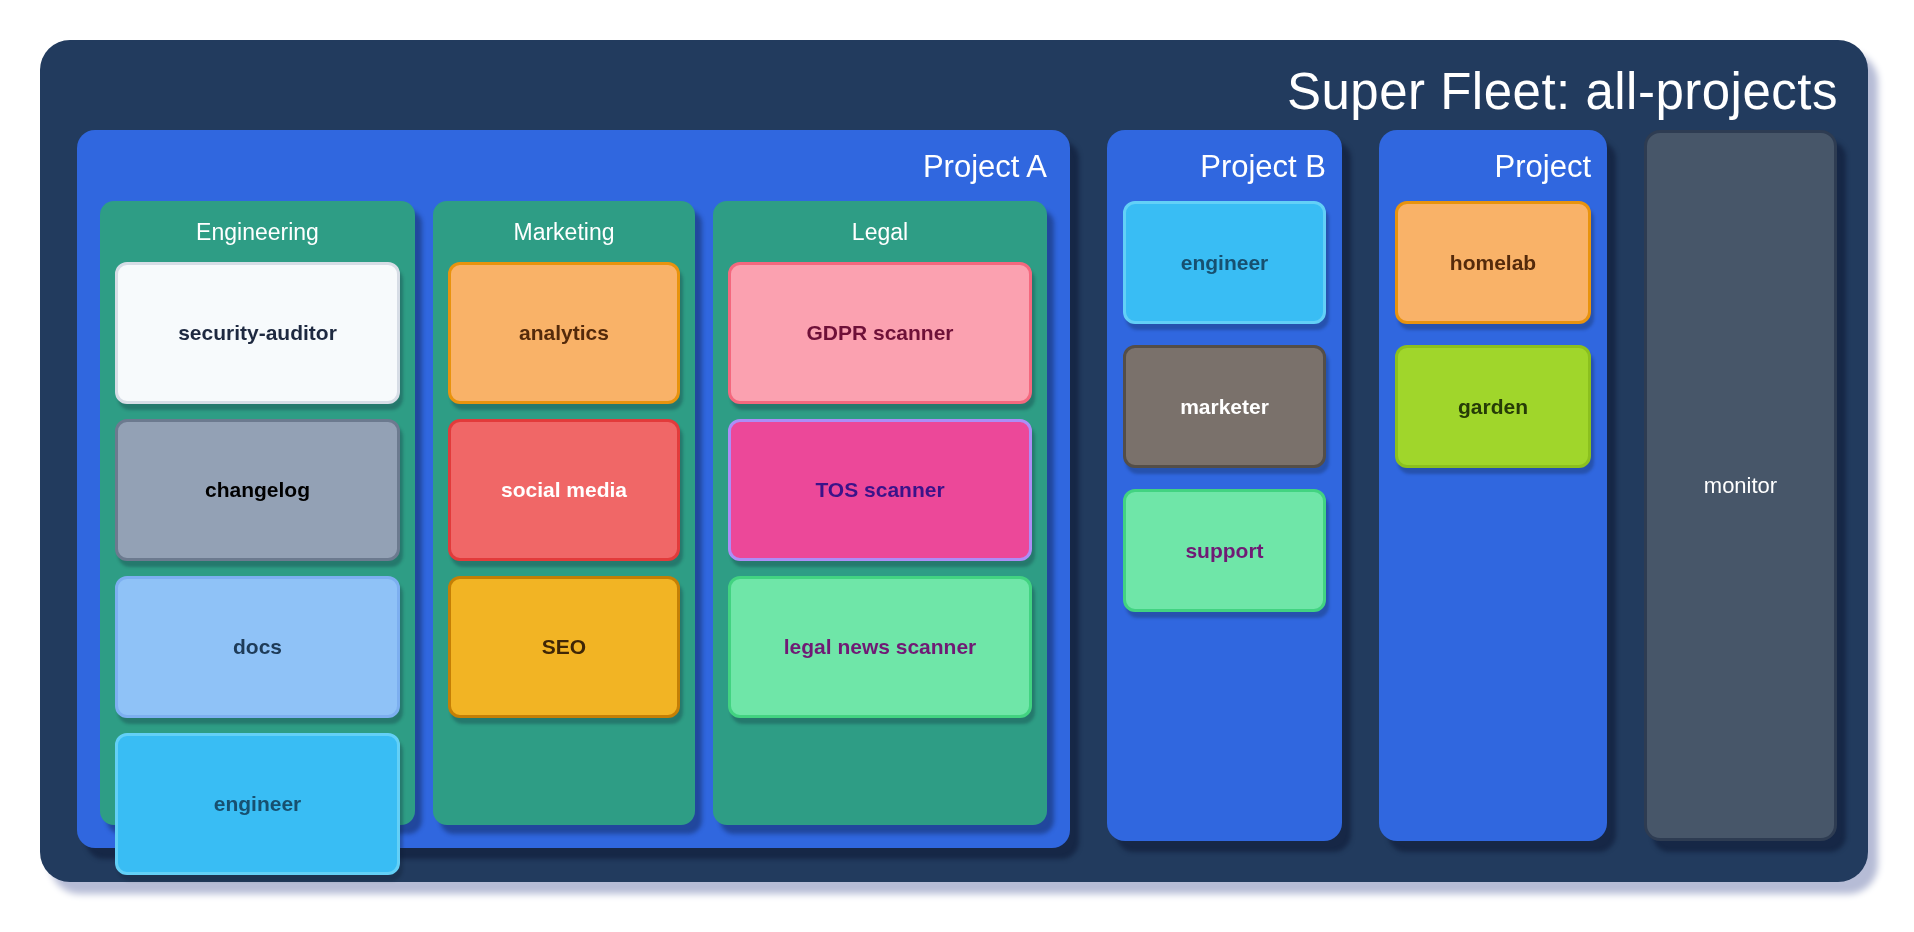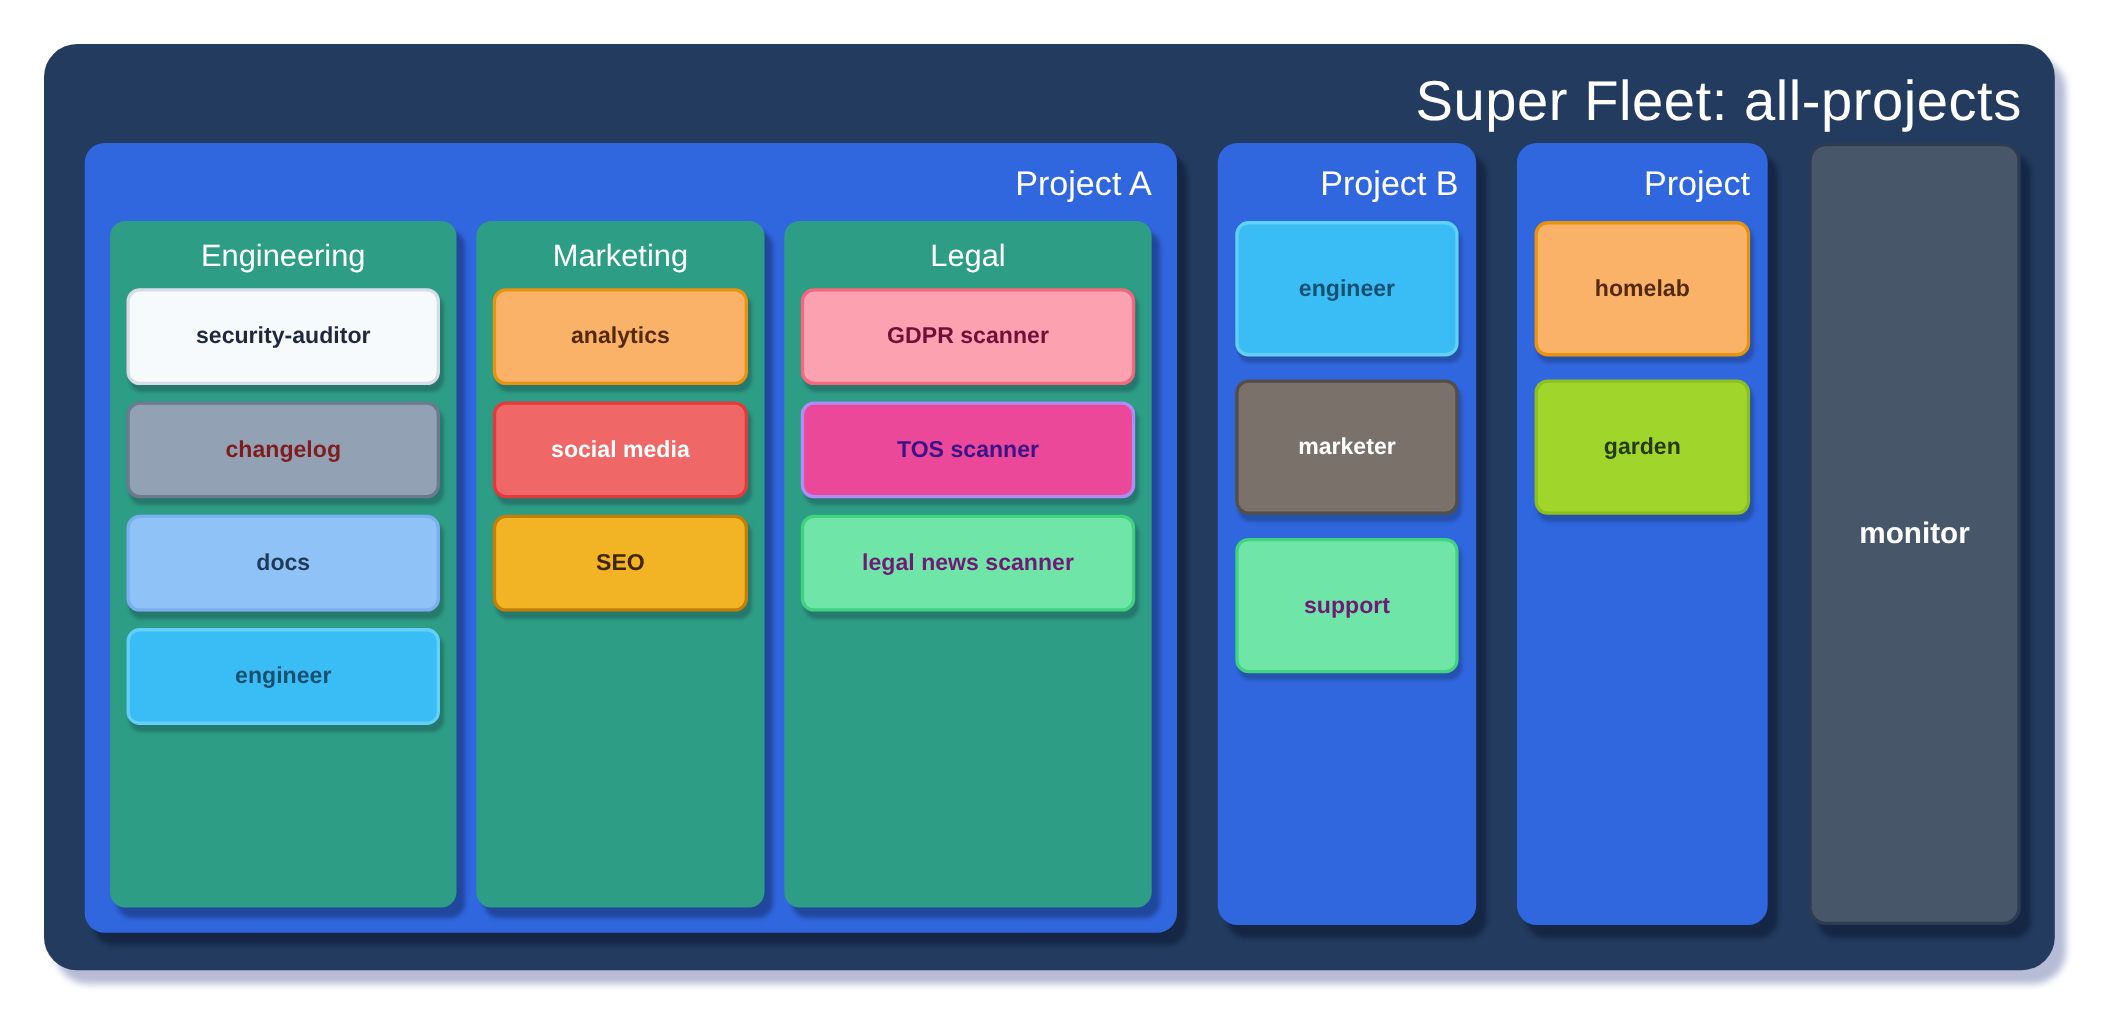--- a/index.html
+++ b/index.html
@@ -29,47 +29,47 @@
   }
   .group-a { width:993px; height:718px; padding:0 23px; }
   .columns { display:flex; gap:18px; height:624px; }
 
   .team {
     background:#2E9D85; border-radius:14px; box-sizing:border-box;
     padding:0 15px; flex:none;
     box-shadow:7px 9px 4px rgba(16,34,78,0.45);
   }
   .team-title {
-    text-align:center; color:#ffffff; font-size:28px;
+    text-align:center; color:#ffffff; font-size:23px;
     height:61px; line-height:63px; white-space:nowrap;
   }
   .team-eng { width:315px; } .team-mkt { width:262px; } .team-legal { width:334px; }
 
   .agent {
-    height:88px; margin-bottom:15px; border-radius:12px;
+    height:142px; margin-bottom:15px; border-radius:12px;
     border:3px solid transparent; box-sizing:border-box;
     display:flex; align-items:center; justify-content:center; text-align:center;
     font-weight:bold; font-size:21px;
     box-shadow:3px 6px 3px rgba(15,30,45,0.28);
   }
   .group-b, .group-personal { height:711px; padding:0 16px; }
   .group-b { width:235px; } .group-personal { width:228px; }
   .group-b .agent, .group-personal .agent { height:123px; margin-bottom:21px; }
 
   .monitor {
     flex:none; width:193px; height:711px; background:#475669;
     border:3px solid #2E3C52; border-radius:16px; box-sizing:border-box;
     display:flex; align-items:center; justify-content:center;
-    color:#ffffff; font-weight:bold; font-size:27px;
+    color:#ffffff; font-weight:normal; font-size:22px;
     box-shadow:9px 11px 4px rgba(13,24,51,0.55);
   }
 
   
   .c-white  { background:#F7FAFC; border-color:#D7DDE6; color:#1E2940; }
-  .c-slate  { background:#93A1B5; border-color:#6C7A8F; color:#7f1d1d; }
+  .c-slate  { background:#93A1B5; border-color:#6C7A8F; color:#000000; }
   .c-sky    { background:#8FC2F7; border-color:#7DAFF0; color:#1E3B58; }
   .c-cyan   { background:#39BDF4; border-color:#63D0F7; color:#175070; }
   .c-orange { background:#F9B268; border-color:#E8930E; color:#542A0B; }
   .c-amber  { background:#F2B424; border-color:#C57F05; color:#3F2606; }
   .c-red    { background:#F06767; border-color:#E23B3B; color:#FFFFFF; }
   .c-pink   { background:#FBA1B0; border-color:#F4687E; color:#6E1038; }
   .c-purple { background:#ec4899; border-color:#AD8DF7; color:#3A1389; }
   .c-mint   { background:#6FE6A8; border-color:#42D381; color:#701a75; }
   .c-taupe  { background:#7A716B; border-color:#544E48; color:#FFFFFF;text-align:right; }
   .c-lime   { background:#A0D62B; border-color:#8BC01E; color:#263B07; }

